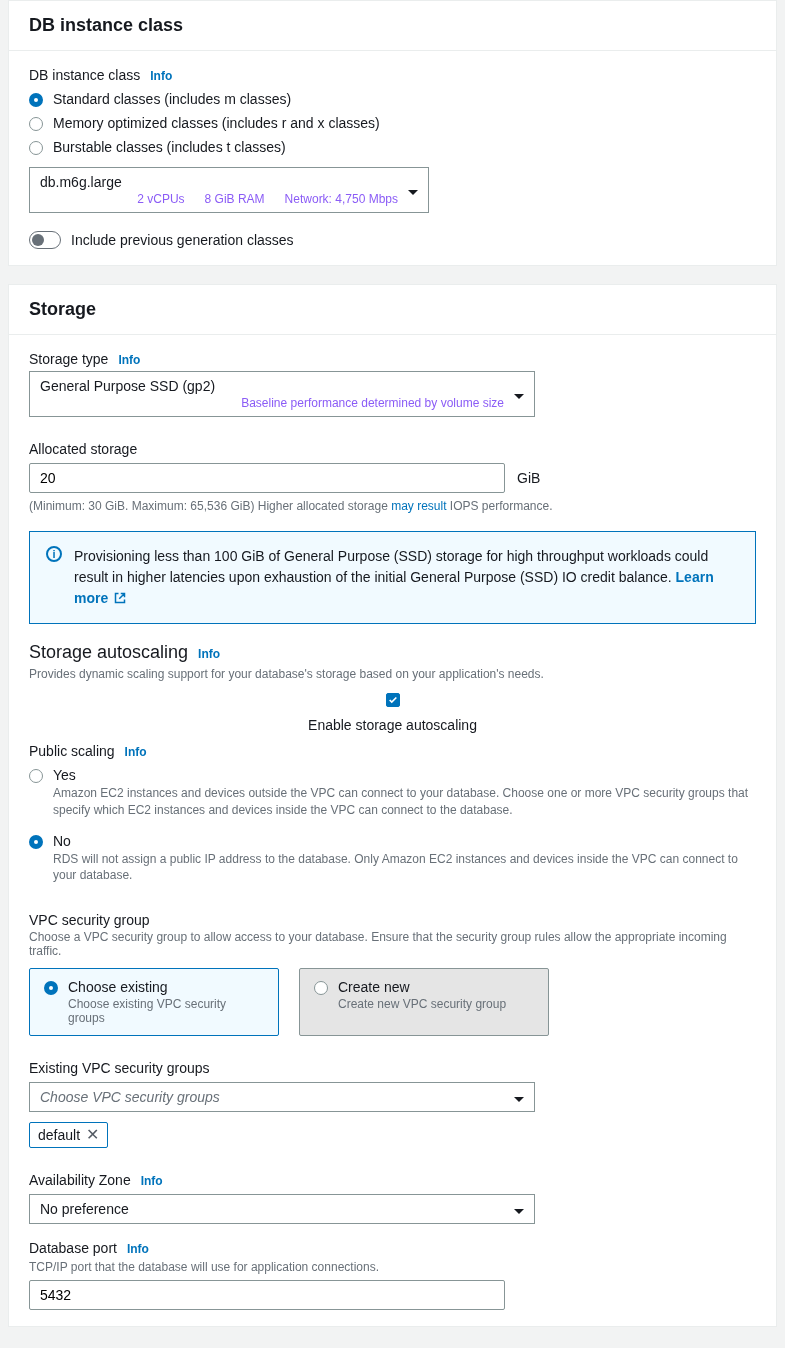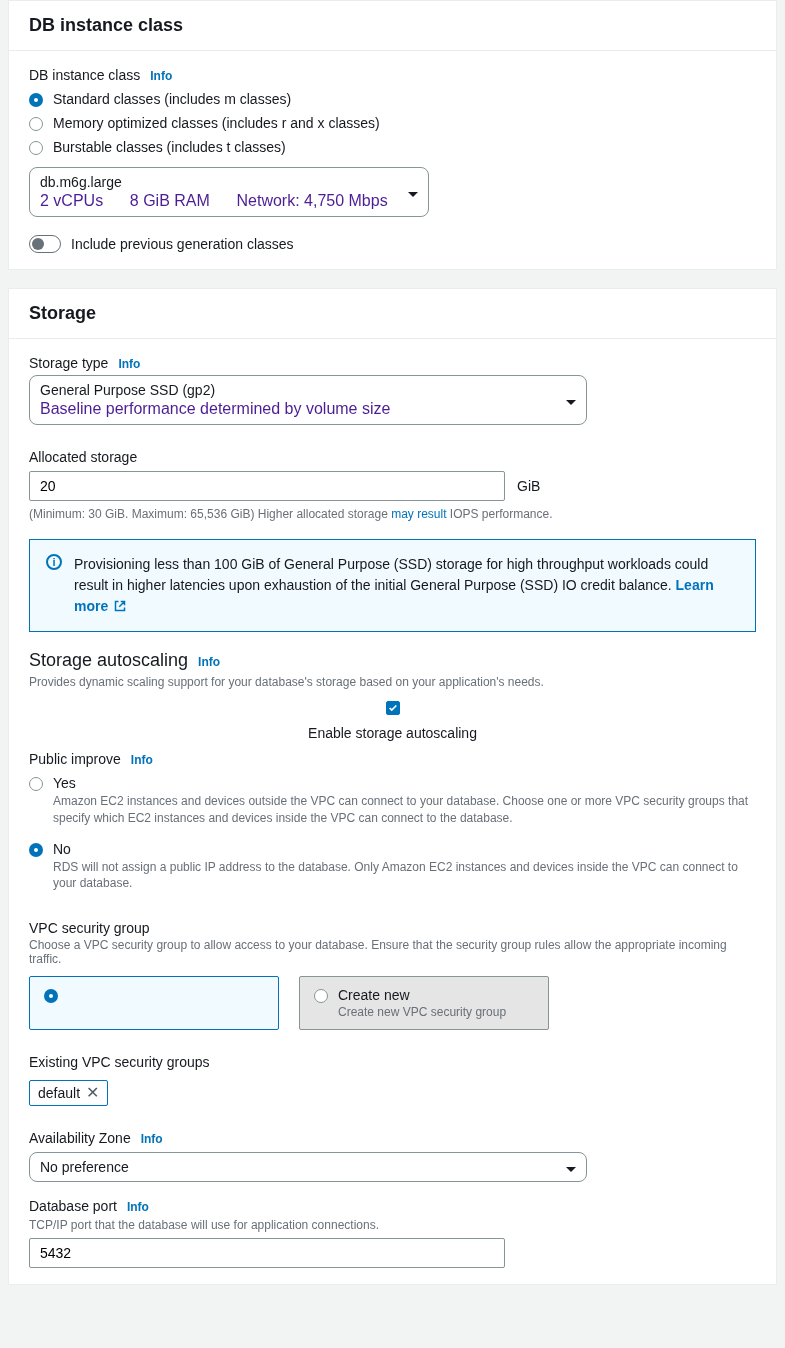--- a/index.html
+++ b/index.html
@@ -9,25 +9,25 @@
 .panel-header h2 { font-size: 18px; font-weight: 700; color: #16191f; }
 .panel-body { padding: 16px 20px; }
 .label-row { display: flex; align-items: baseline; gap: 10px; margin-bottom: 4px; }
 .label-row .label { font-size: 14px; color: #16191f; }
 .info-link { color: #0073bb; font-size: 12px; font-weight: 700; cursor: pointer; }
 .radio-row { display: flex; align-items: flex-start; gap: 10px; padding: 4px 0; }
 .radio { width: 14px; height: 14px; border: 1px solid #879596; border-radius: 50%; margin-top: 2px; flex-shrink: 0; position: relative; cursor: pointer; background: #fff; }
 .radio.selected { border: 5px solid #0073bb; }
 .radio-label { font-size: 14px; }
 .radio-desc { font-size: 12px; color: #687078; margin-top: 2px; line-height: 1.4; }
-.select-box { border: 1px solid #879596; border-radius: 8px; background: #fff; padding: 6px 30px 6px 10px; position: relative; cursor: pointer; display: block; }
+.select-box { border: 1px solid #879596; border-radius: 0; background: #fff; padding: 6px 30px 6px 10px; position: relative; cursor: pointer; display: block; }
 .select-box.narrow { width: 400px; }
-.select-box.wide { width: 558px; }
+.select-box.wide { width: 506px; }
 .select-box .primary { font-size: 14px; }
-.select-box .secondary { font-size: 16px; color: #4c1d95; margin-top: 2px; }
+.select-box .secondary { font-size: 12px; color: #8b5cf6; margin-top: 2px; text-align: right; }
 .select-box .caret { position: absolute; right: 10px; top: 50%; transform: translateY(-50%); }
 .caret-down { width: 0; height: 0; border-left: 5px solid transparent; border-right: 5px solid transparent; border-top: 5px solid #16191f; display: inline-block; }
 .toggle-row { display: flex; align-items: center; gap: 10px; margin-top: 18px; }
 .toggle { width: 32px; height: 18px; border-radius: 9px; background: #fff; border: 1px solid #687078; position: relative; cursor: pointer; }
 .toggle .knob { width: 12px; height: 12px; background: #687078; border-radius: 50%; position: absolute; top: 2px; left: 2px; }
 .input-row { display: flex; align-items: center; gap: 12px; margin-top: 6px; }
 .text-input { border: 1px solid #879596; border-radius: 2px; padding: 6px 10px; font-size: 14px; width: 476px; font-family: inherit; }
 .unit { font-size: 14px; }
 .helper { font-size: 12px; color: #687078; margin-top: 6px; }
 .helper a { color: #0073bb; text-decoration: none; }
@@ -146,21 +146,21 @@
     <div class="checkbox-row">
       <span class="checkbox">
         <svg viewBox="0 0 12 12">
             <path d="M2 6l2.5 2.5L10 3" stroke="#fff" stroke-width="2" fill="none"></path>
           </svg>
       </span>
       <span>Enable storage autoscaling</span>
     </div>
 
     <div class="label-row" style="margin-top:10px;">
-      <span class="label">Public improve</span>
+      <span class="label">Public scaling</span>
       <span class="info-link">Info</span>
     </div>
 
     <div class="radio-row">
       <span class="radio"></span>
       <div>
         <div class="radio-label">Yes</div>
         <div class="radio-desc">Amazon EC2 instances and devices outside the VPC can connect to your database. Choose one or more VPC security groups that specify which EC2 instances and devices inside the VPC can connect to the database.</div>
       </div>
     </div>
@@ -171,33 +171,41 @@
         <div class="radio-desc">RDS will not assign a public IP address to the database. Only Amazon EC2 instances and devices inside the VPC can connect to your database.</div>
       </div>
     </div>
 
     <div class="mt24">
       <div class="label">VPC security group</div>
       <div class="section-desc">Choose a VPC security group to allow access to your database. Ensure that the security group rules allow the appropriate incoming traffic.</div>
       <div class="option-cards">
         <div class="option-card selected">
           <span class="radio selected"></span>
+          <div>
+            <div class="card-label">Choose existing</div>
+            <div class="card-desc">Choose existing VPC security groups</div>
+          </div>
         </div>
         <div class="option-card">
           <span class="radio"></span>
           <div>
             <div class="card-label">Create new</div>
             <div class="card-desc">Create new VPC security group</div>
           </div>
         </div>
       </div>
     </div>
 
     <div class="mt24">
       <div class="label">Existing VPC security groups</div>
+      <div class="select-box wide" style="margin-top:6px;">
+        <div class="primary placeholder">Choose VPC security groups</div>
+        <span class="caret"><span class="caret-down"></span></span>
+      </div>
       <span class="chip">
         <span>default</span>
         <span class="x">✕</span>
       </span>
     </div>
 
     <div class="mt24">
       <div class="label-row">
         <span class="label">Availability Zone</span>
         <span class="info-link">Info</span>

